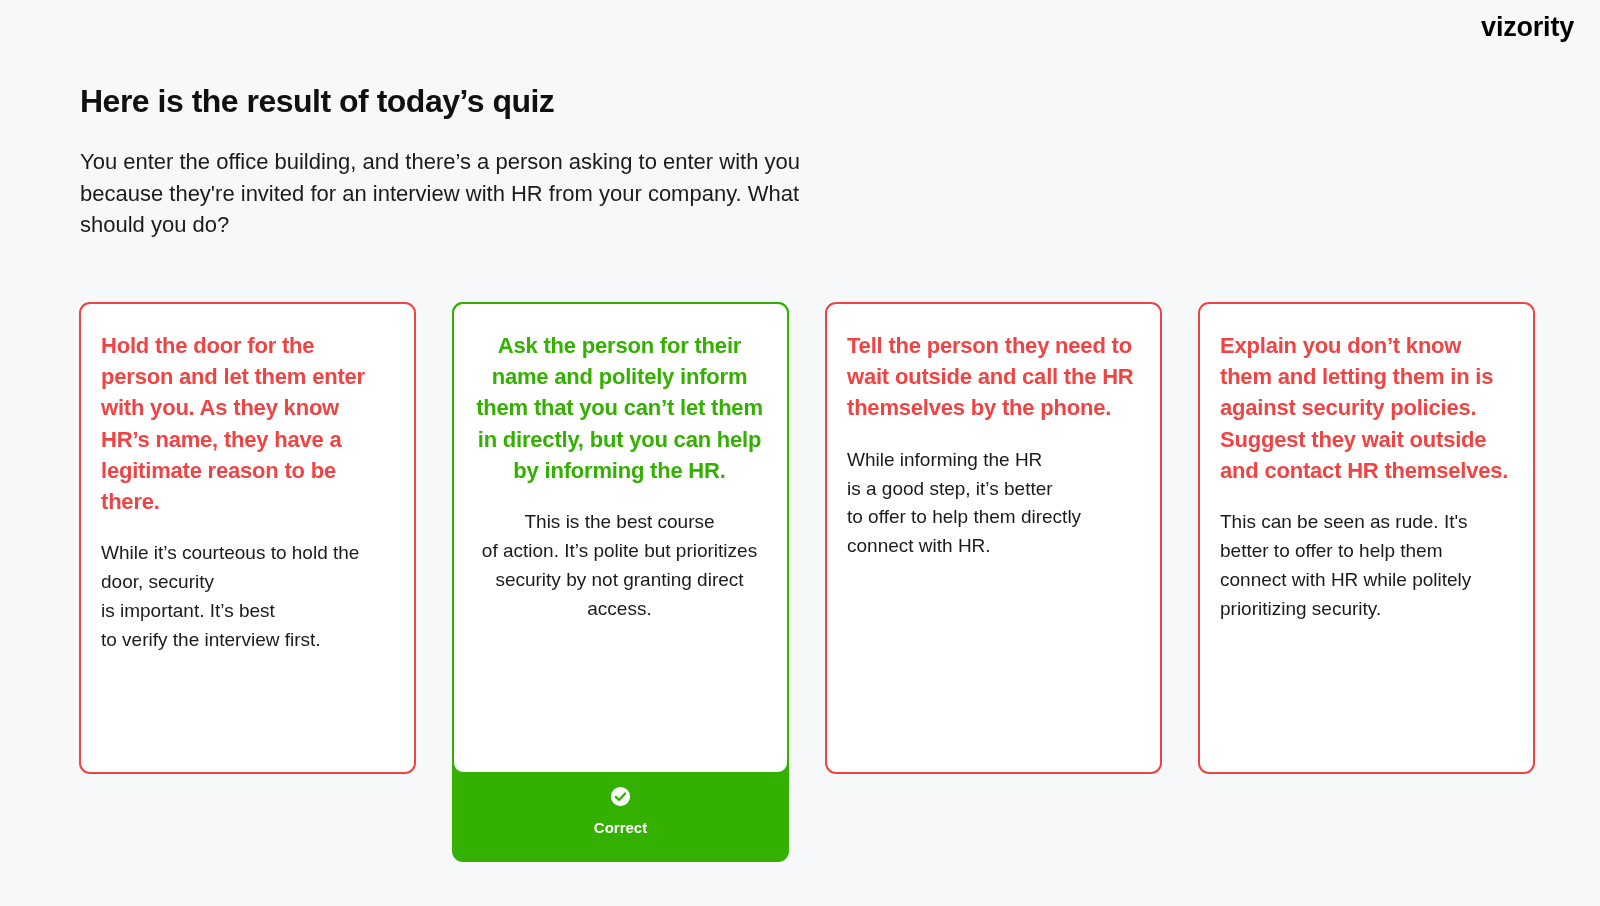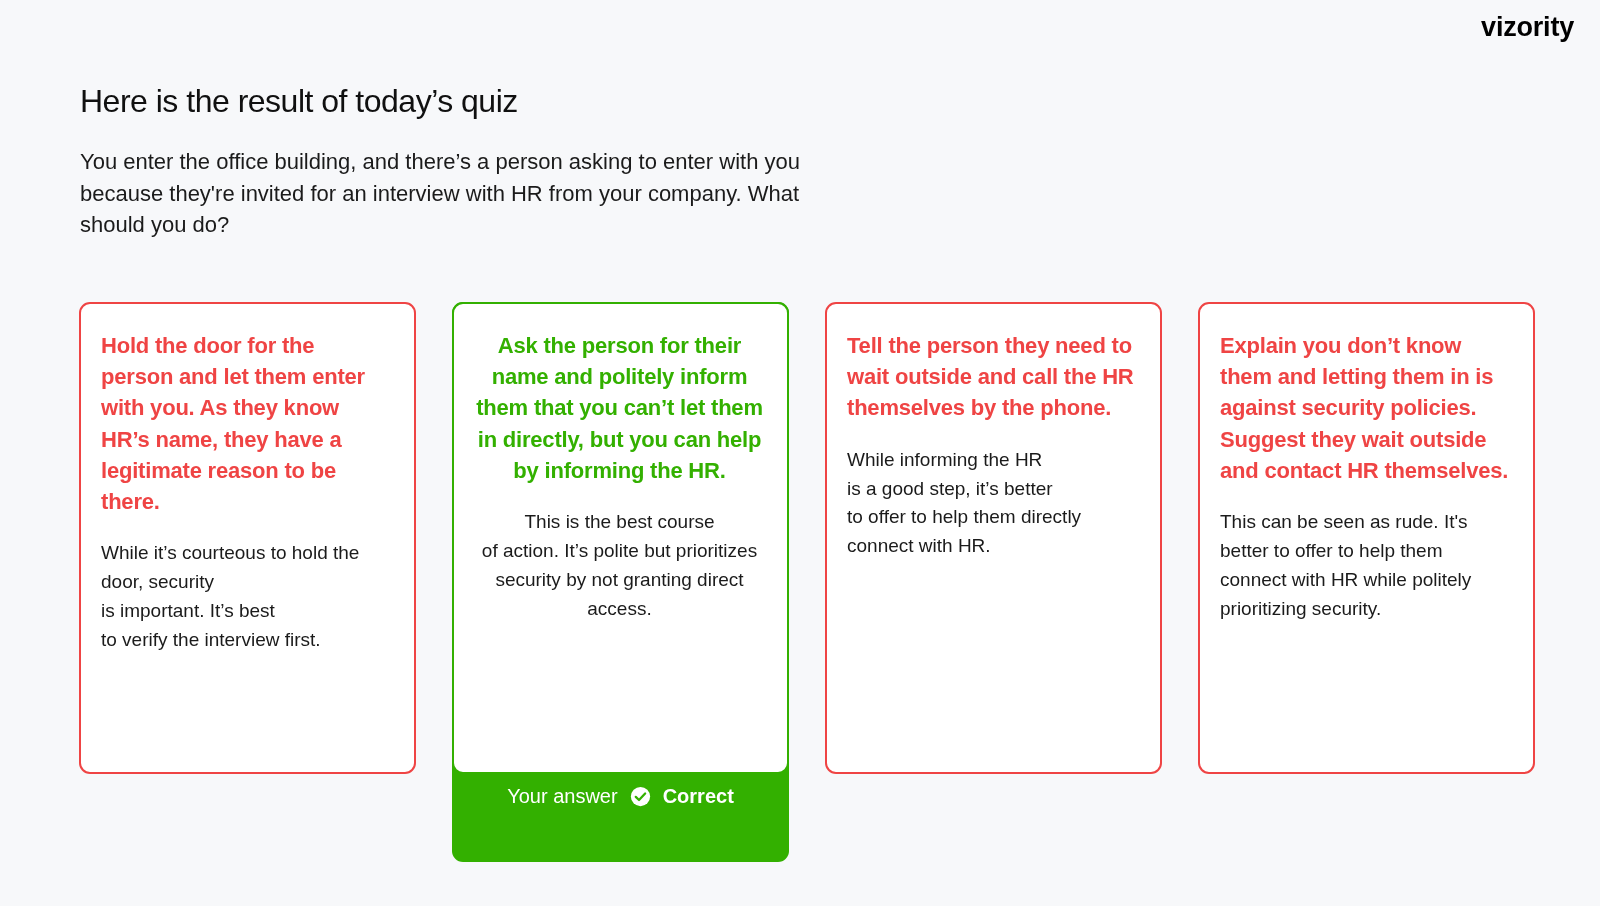--- a/index.html
+++ b/index.html
@@ -32,21 +32,21 @@
   
   .header {
     position: absolute;
     left: 80px;
     top: 82px;
     width: 760px;
   }
 
   .page-title {
     font-size: 32px;
-    font-weight: normal;
+    font-weight: bold;
     letter-spacing: -0.5px;
     color: #101010;
     line-height: 1.2;
   }
 
   .question {
     margin-top: 26px;
     font-size: 22px;
     line-height: 1.43;
     color: #1b1b1b;
@@ -95,23 +95,24 @@
     text-align: center;
   }
 
   .answer-banner {
     height: 44px;
     display: flex;
     align-items: center;
     justify-content: center;
     gap: 12px;
     color: #ffffff;
-    font-size: 20px;
+    font-size: 15px;
     border-bottom-left-radius: 11px;
     border-bottom-right-radius: 11px;
+    flex-direction: column;
   }
 
   .answer-banner .your-answer { font-weight: 400; }
   .answer-banner .verdict { font-weight: 700; }
 
   .check-icon {
     width: 21px;
     height: 21px;
     display: inline-block;
     flex: 0 0 21px;

